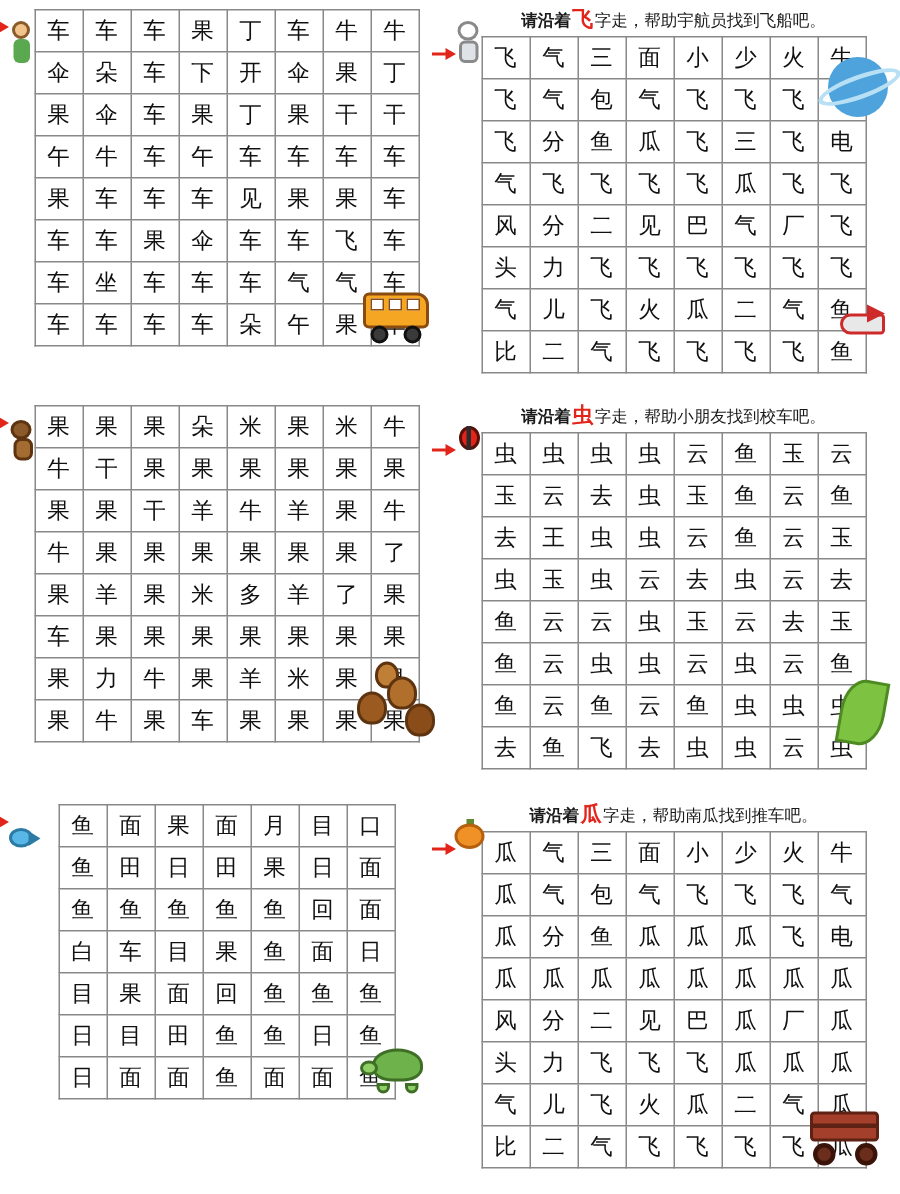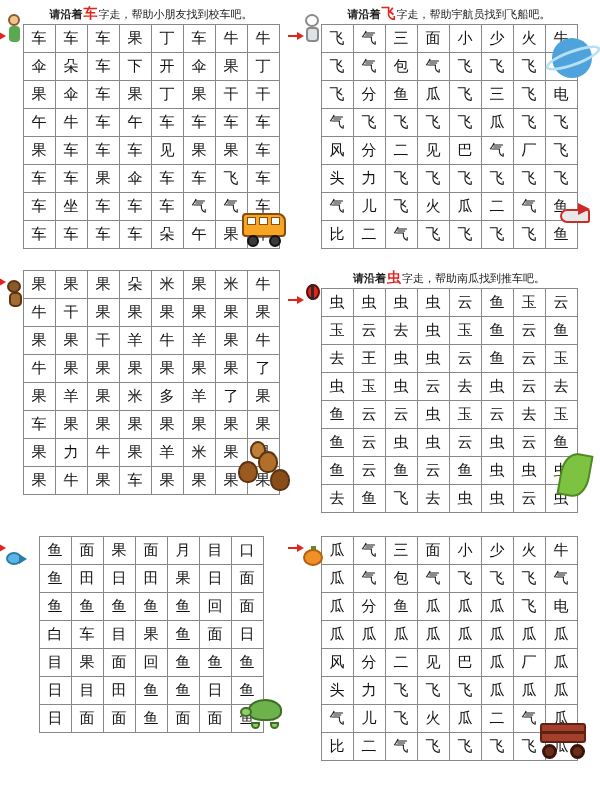--- a/index.html
+++ b/index.html
@@ -277,23 +277,20 @@
     position: absolute;
     border-radius: 50%;
   }
 </style>
 </head>
 <body>
 
 <div id="page">
 
   <div class="puzzle p0">
-    <div class="title">
-      <span class="lead">请沿着</span><span class="target">车</span><span class="rest">字走，帮助小朋友找到校车吧。</span>
-    </div>
     <div class="gridwrap">
       <div class="arrow"></div>
       <table class="grid">
           <tbody>
             <tr>
               <td>车</td>
               <td>车</td>
               <td>车</td>
               <td>果</td>
               <td>丁</td>
@@ -588,21 +585,21 @@
       </div>
     </div>
     <div class="deco mascot-left">
       <div class="m-shape" style="left:3px;top:2px;width:14px;height:13px;background:#8a5a2a;border:2px solid #5d3310;"></div>
       <div class="m-shape" style="left:5px;top:14px;width:13px;height:15px;background:#a36c33;border:2px solid #5d3310;border-radius:5px;"></div>
     </div>
   </div>
 
   <div class="puzzle p3">
     <div class="title">
-      <span class="lead">请沿着</span><span class="target">虫</span><span class="rest">字走，帮助南瓜找到推车吧。</span>
+      <span class="lead">请沿着</span><span class="target">虫</span><span class="rest">字走，帮助小朋友找到校车吧。</span>
     </div>
     <div class="gridwrap">
       <div class="arrow"></div>
       <table class="grid">
           <tbody>
             <tr>
               <td>虫</td>
               <td>虫</td>
               <td>虫</td>
               <td>虫</td>
@@ -770,20 +767,23 @@
           <div class="foot f2"></div>
       </div>
     </div>
     <div class="deco fish">
       <div class="fb"></div>
         <div class="ft"></div>
     </div>
   </div>
 
   <div class="puzzle p5">
+    <div class="title">
+      <span class="lead">请沿着</span><span class="target">瓜</span><span class="rest">字走，帮助南瓜找到推车吧。</span>
+    </div>
     <div class="gridwrap">
       <div class="arrow"></div>
       <table class="grid">
           <tbody>
             <tr>
               <td>瓜</td>
               <td>气</td>
               <td>三</td>
               <td>面</td>
               <td>小</td>

